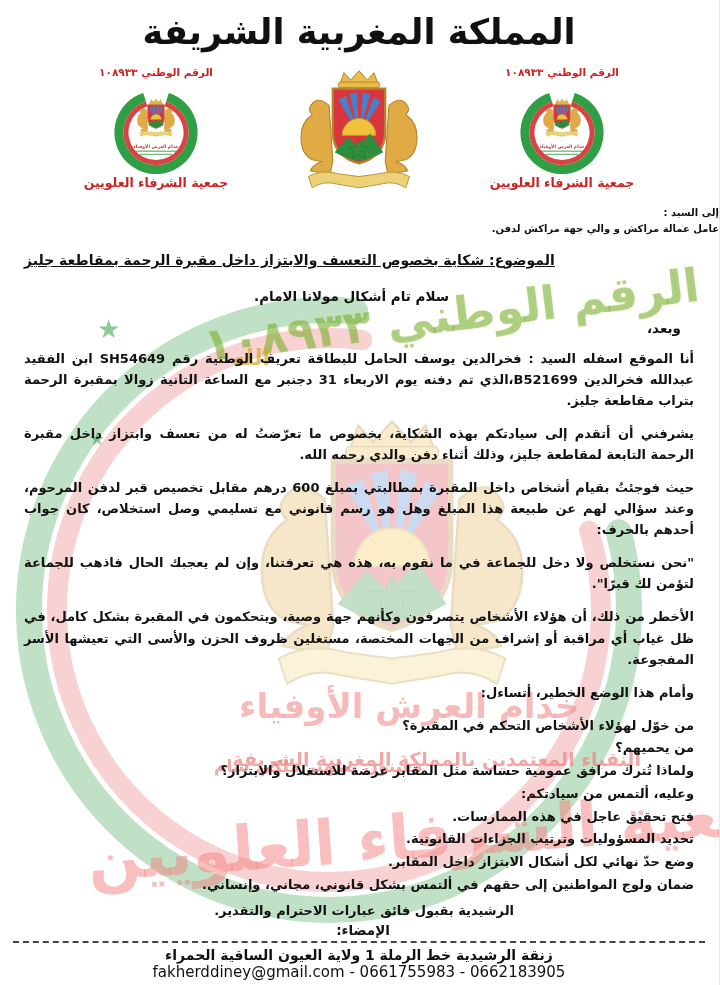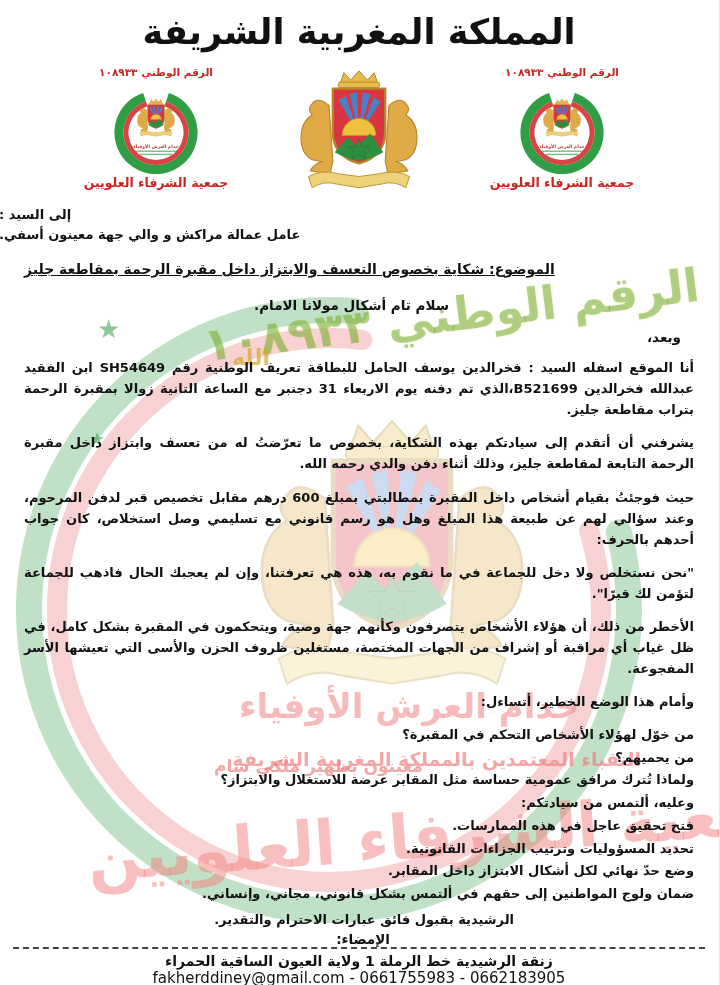--- a/index.html
+++ b/index.html
@@ -36,21 +36,21 @@
     line-height:1.6;
   }
   .emblems{display:flex;justify-content:space-between;align-items:flex-start;padding:6px 62px 0;}
   .assoc-logo{width:190px;text-align:center;}
   .logo-top{font-size:10.5px;font-weight:bold;color:#cc2222;line-height:1.2;}
   .logo-bottom{font-size:12.5px;font-weight:bold;color:#cc2222;line-height:1.2;margin-top:1px;}
   .assoc-svg{width:118px;height:94px;display:block;margin:1px auto 0;}
   .coa-svg{width:150px;height:131px;display:block;margin-top:2px;}
   .tiny-motto{font-size:5px;font-weight:bold;fill:#c23a2a;}
   
-  .recipient{margin-top:6px;text-align:left;font-weight:bold;font-size:13px;line-height:1.55;}
+  .recipient{margin-top:6px;text-align:right;font-weight:bold;font-size:10px;line-height:1.55;}
   .subject{margin:16px 25px 0;font-size:14px;font-weight:bold;text-align:left;text-decoration:underline;}
   .greeting{margin-top:20px;padding-left:25px;padding-right:270px;font-size:13.5px;font-weight:bold;text-align:right;}
   .after{margin-top:16px;padding-left:25px;padding-right:38px;font-size:13.5px;font-weight:bold;text-align:right;}
   .para{margin:12px 25px 0;font-size:13px;font-weight:bold;line-height:1.62;text-align:justify;}
   .lines{margin:12px 25px 0;font-size:13px;font-weight:bold;line-height:1.75;text-align:right;}
   .lines .line{text-align:right;}
   .closing{margin:6px 25px 0;padding-right:180px;font-size:13px;font-weight:bold;text-align:right;}
   .signature{margin-top:4px;text-align:center;font-size:13.5px;font-weight:bold;padding-left:8px;}
   
   .footer{margin-top:auto;position:relative;z-index:1;padding-bottom:4px;}
@@ -143,21 +143,21 @@
         <svg class="assoc-svg" viewBox="0 0 130 104">
           <use href="#assoc-emblem"></use>
           <text x="65" y="75" text-anchor="middle" class="tiny-motto">خدام العرش الأوفياء</text>
         </svg>
         <div class="logo-bottom">جمعية الشرفاء العلويين</div>
       </div>
     </div>
 
     <div class="recipient">
       <div>إلى السيد :</div>
-      <div>عامل عمالة مراكش و والي جهة معينون أسفي.</div>
+      <div>عامل عمالة مراكش و والي جهة مراكش لدفن.</div>
     </div>
 
     <div class="subject">الموضوع: شكاية بخصوص التعسف والابتزاز داخل مقبرة الرحمة بمقاطعة جليز</div>
 
     <div class="greeting">سلام تام أشكال مولانا الامام.</div>
 
     <div class="after">وبعد،</div>
 
     <div class="para">أنا الموقع اسفله السيد : فخرالدين يوسف الحامل للبطاقة تعريف الوطنية رقم SH54649 ابن الفقيد عبدالله فخرالدين B521699،الذي تم دفنه  يوم الاربعاء 31 دجنبر مع الساعة التانية زوالا بمقبرة الرحمة بتراب مقاطعة جليز.</div>
     <div class="para">يشرفني أن أتقدم إلى سيادتكم بهذه الشكاية، بخصوص ما تعرّضتُ له من تعسف وابتزاز داخل مقبرة الرحمة التابعة لمقاطعة جليز، وذلك أثناء دفن والدي رحمه الله.</div>

